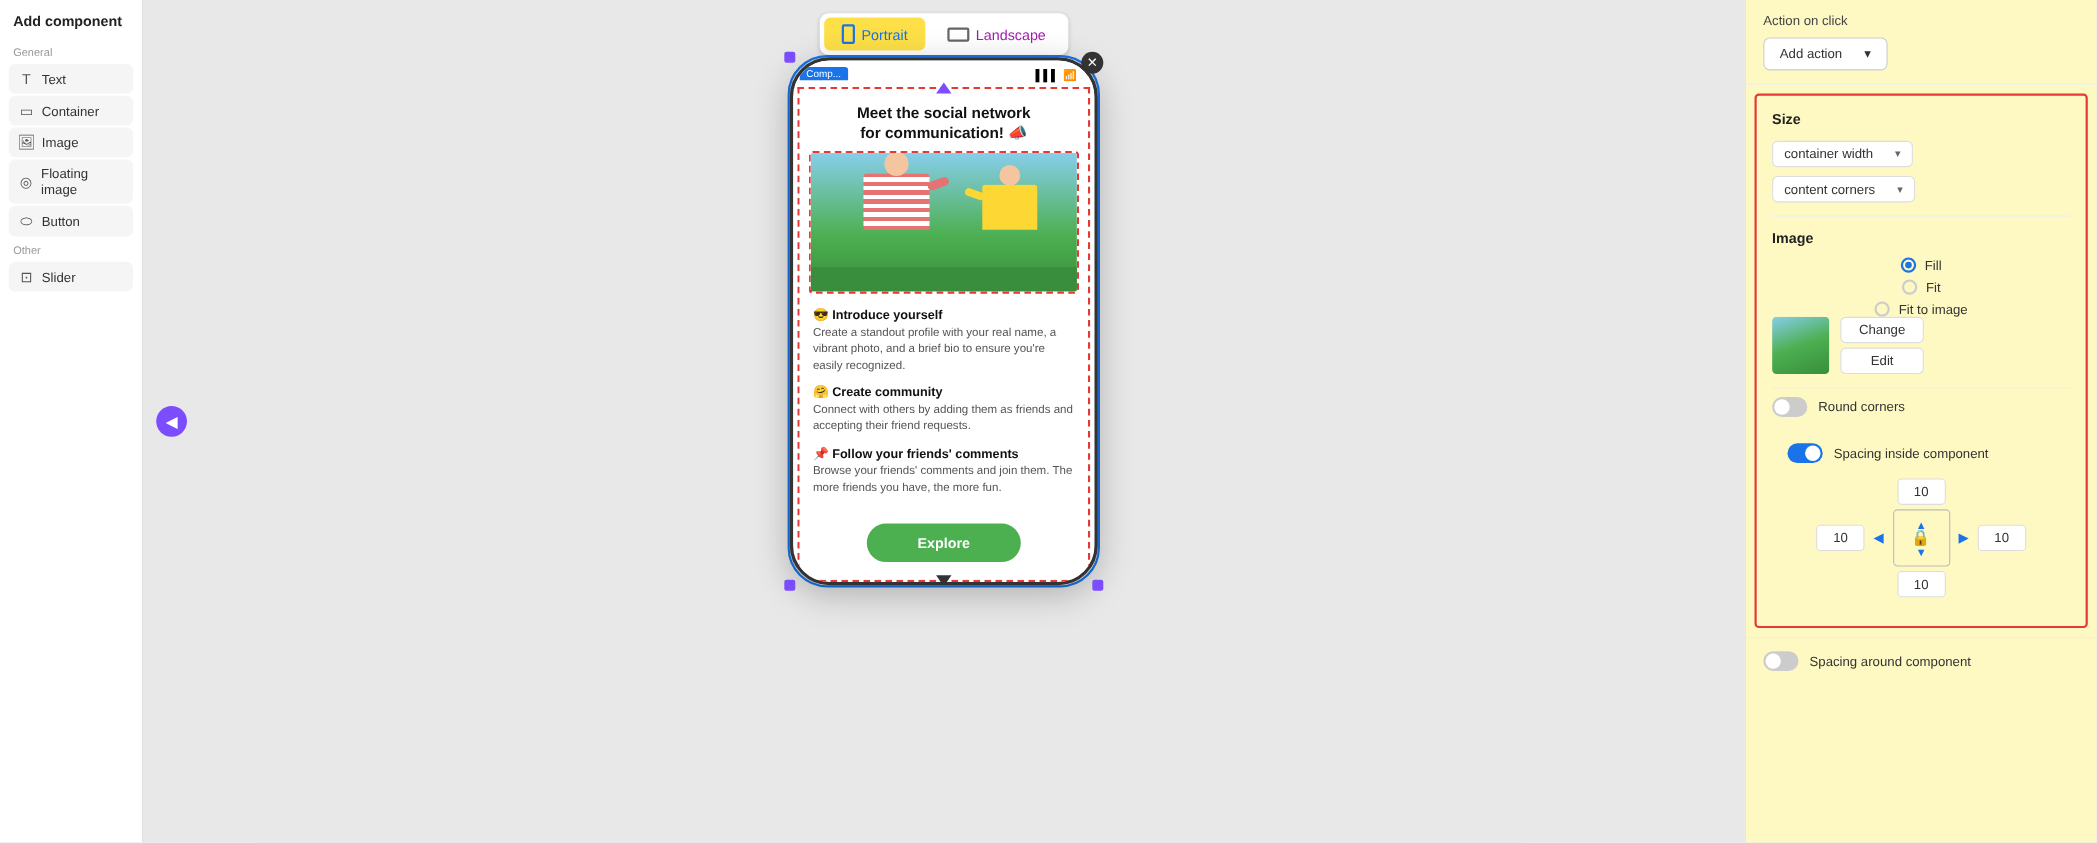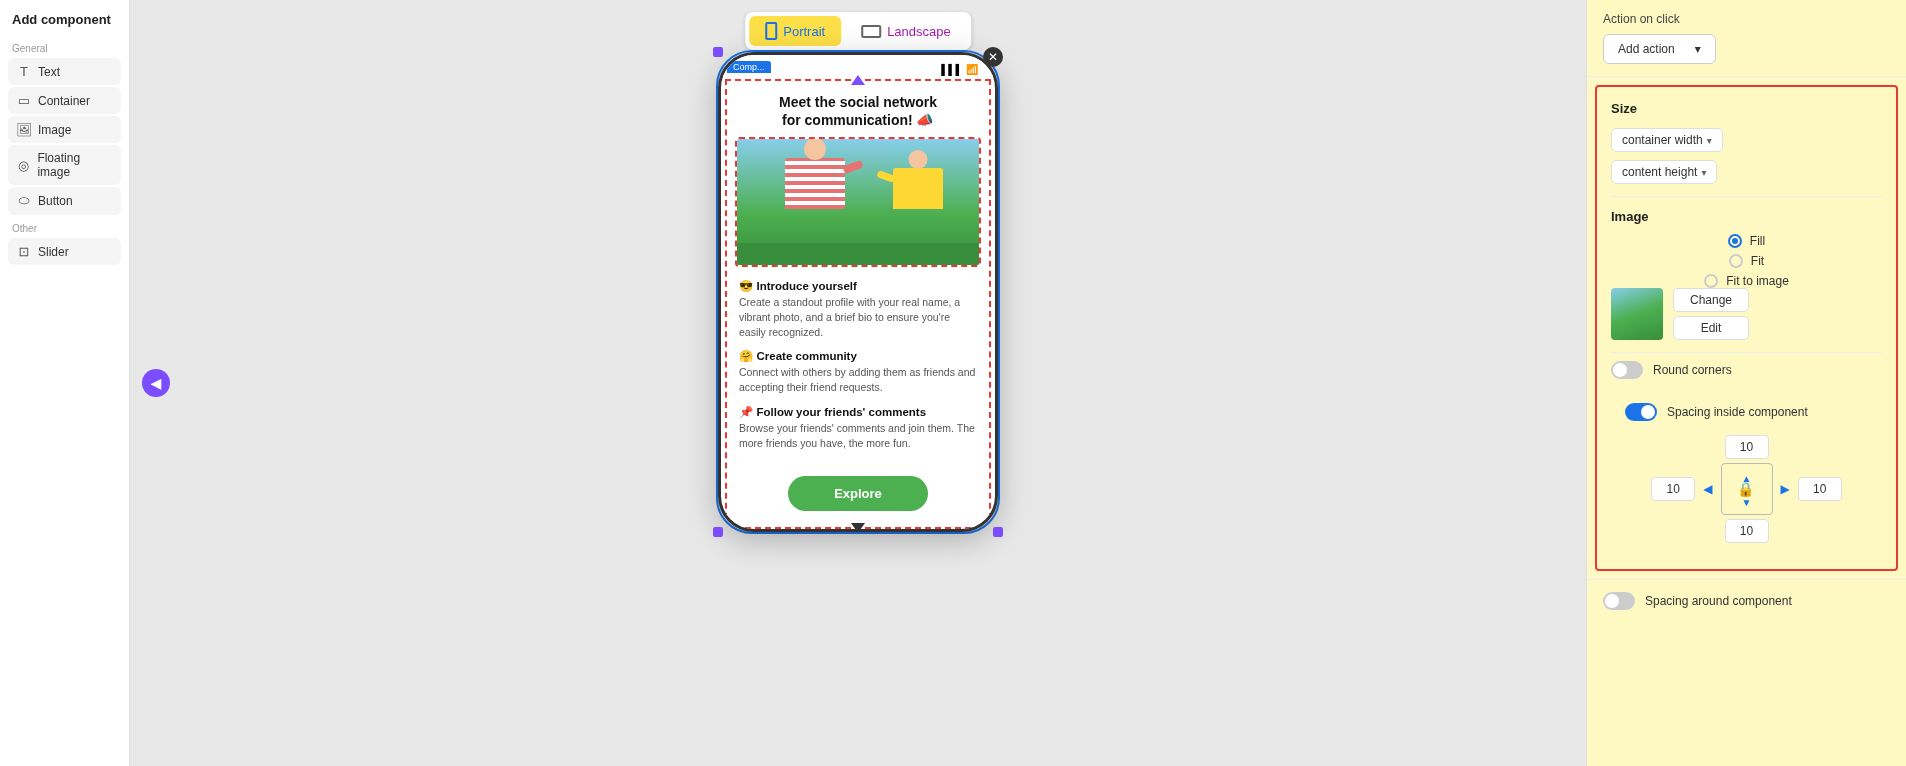--- a/index.html
+++ b/index.html
@@ -323,21 +323,21 @@
       justify-content: space-between;
       margin-bottom: 8px;
     }
     .dropdown-select {
       border: 1px solid #ddd;
       border-radius: 5px;
       padding: 4px 10px;
       font-size: 12px;
       display: flex;
       align-items: center;
-      gap: 4px;
+      gap: 20px;
       cursor: pointer;
       color: #333;
       background: #fff;
     }
     .chevron { font-size: 10px; color: #666; }
 
     
     .image-settings {
       margin-top: 12px;
       padding-top: 12px;
@@ -670,21 +670,21 @@
     <div class="section-title">Size</div>
 
     <div class="dropdown-row">
       <div class="dropdown-select">
         <span>container width</span>
         <span class="chevron">▾</span>
       </div>
     </div>
     <div class="dropdown-row">
       <div class="dropdown-select">
-        <span>content height</span>
+        <span>content corners</span>
         <span class="chevron">▾</span>
       </div>
     </div>
 
     <div class="image-settings">
       <div class="image-settings-title">Image</div>
       <div class="radio-group">
         <div class="radio-item">
           <div class="radio-dot selected"></div>
           <span>Fill</span>

